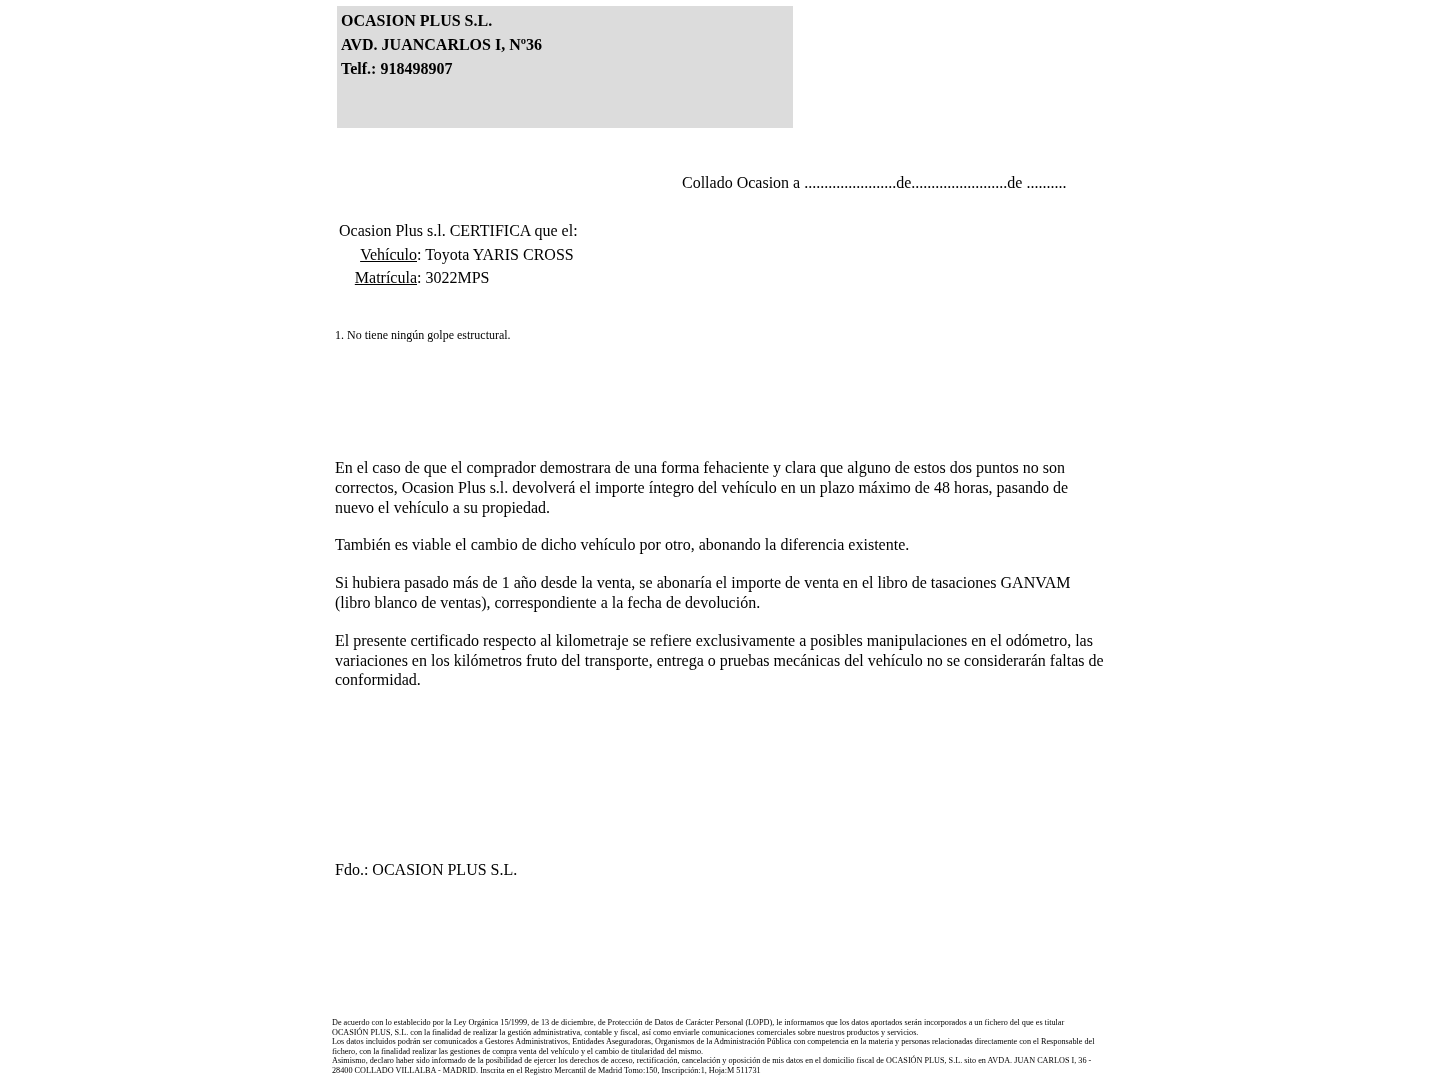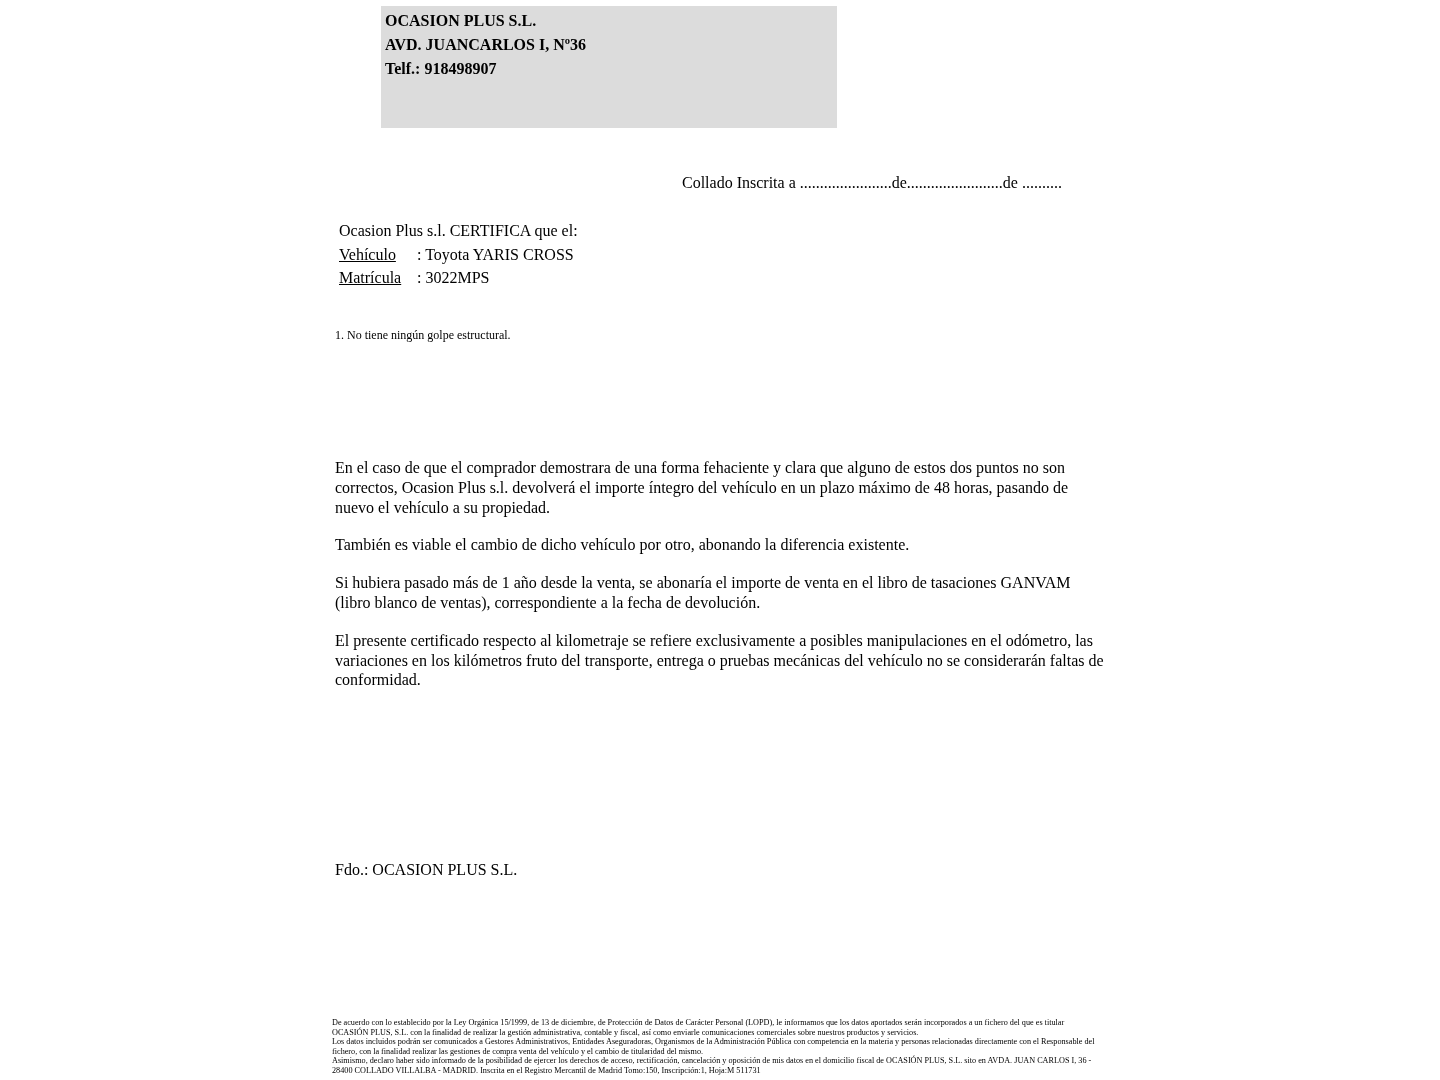--- a/index.html
+++ b/index.html
@@ -18,21 +18,20 @@
   }
   .header-box {
     position: absolute;
     left: 337px;
     top: 6px;
     width: 456px;
     height: 122px;
     background: #dcdcdc;
     padding: 3px 0 0 4px;
     box-sizing: border-box;
-    margin-left: 44px;
   }
   .header-box .hline {
     font-weight: bold;
     font-size: 16px;
     line-height: 23.8px;
     white-space: nowrap;
   }
   .date-line {
     position: absolute;
     left: 682px;
@@ -44,20 +43,21 @@
     position: absolute;
     left: 339px;
     top: 219px;
     font-size: 16px;
     line-height: 23.5px;
   }
   .certify-block .label {
     display: inline-block;
     width: 78px;
     text-decoration: underline;
+    text-align: right;
   }
   .point-1 {
     position: absolute;
     left: 335px;
     top: 328px;
     font-size: 12px;
     white-space: nowrap;
   }
   .point-2 {
     position: absolute;
@@ -100,21 +100,21 @@
 <body>
 
 <div class="page">
 
   <div class="header-box">
     <div class="hline">OCASION PLUS S.L.</div>
     <div class="hline">AVD. JUANCARLOS I, Nº36</div>
     <div class="hline">Telf.: 918498907</div>
   </div>
 
-  <div class="date-line">Collado Inscrita a .......................de........................de ..........</div>
+  <div class="date-line">Collado Ocasion a .......................de........................de ..........</div>
 
   <div class="certify-block">
     <div>Ocasion Plus s.l. CERTIFICA que el:</div>
     <div><span class="label">Vehículo</span><span>: Toyota YARIS CROSS</span></div>
     <div><span class="label">Matrícula</span><span>: 3022MPS</span></div>
   </div>
 
   <div class="point-1">1. No tiene ningún golpe estructural.</div>
 
   <div class="body-paragraphs">

